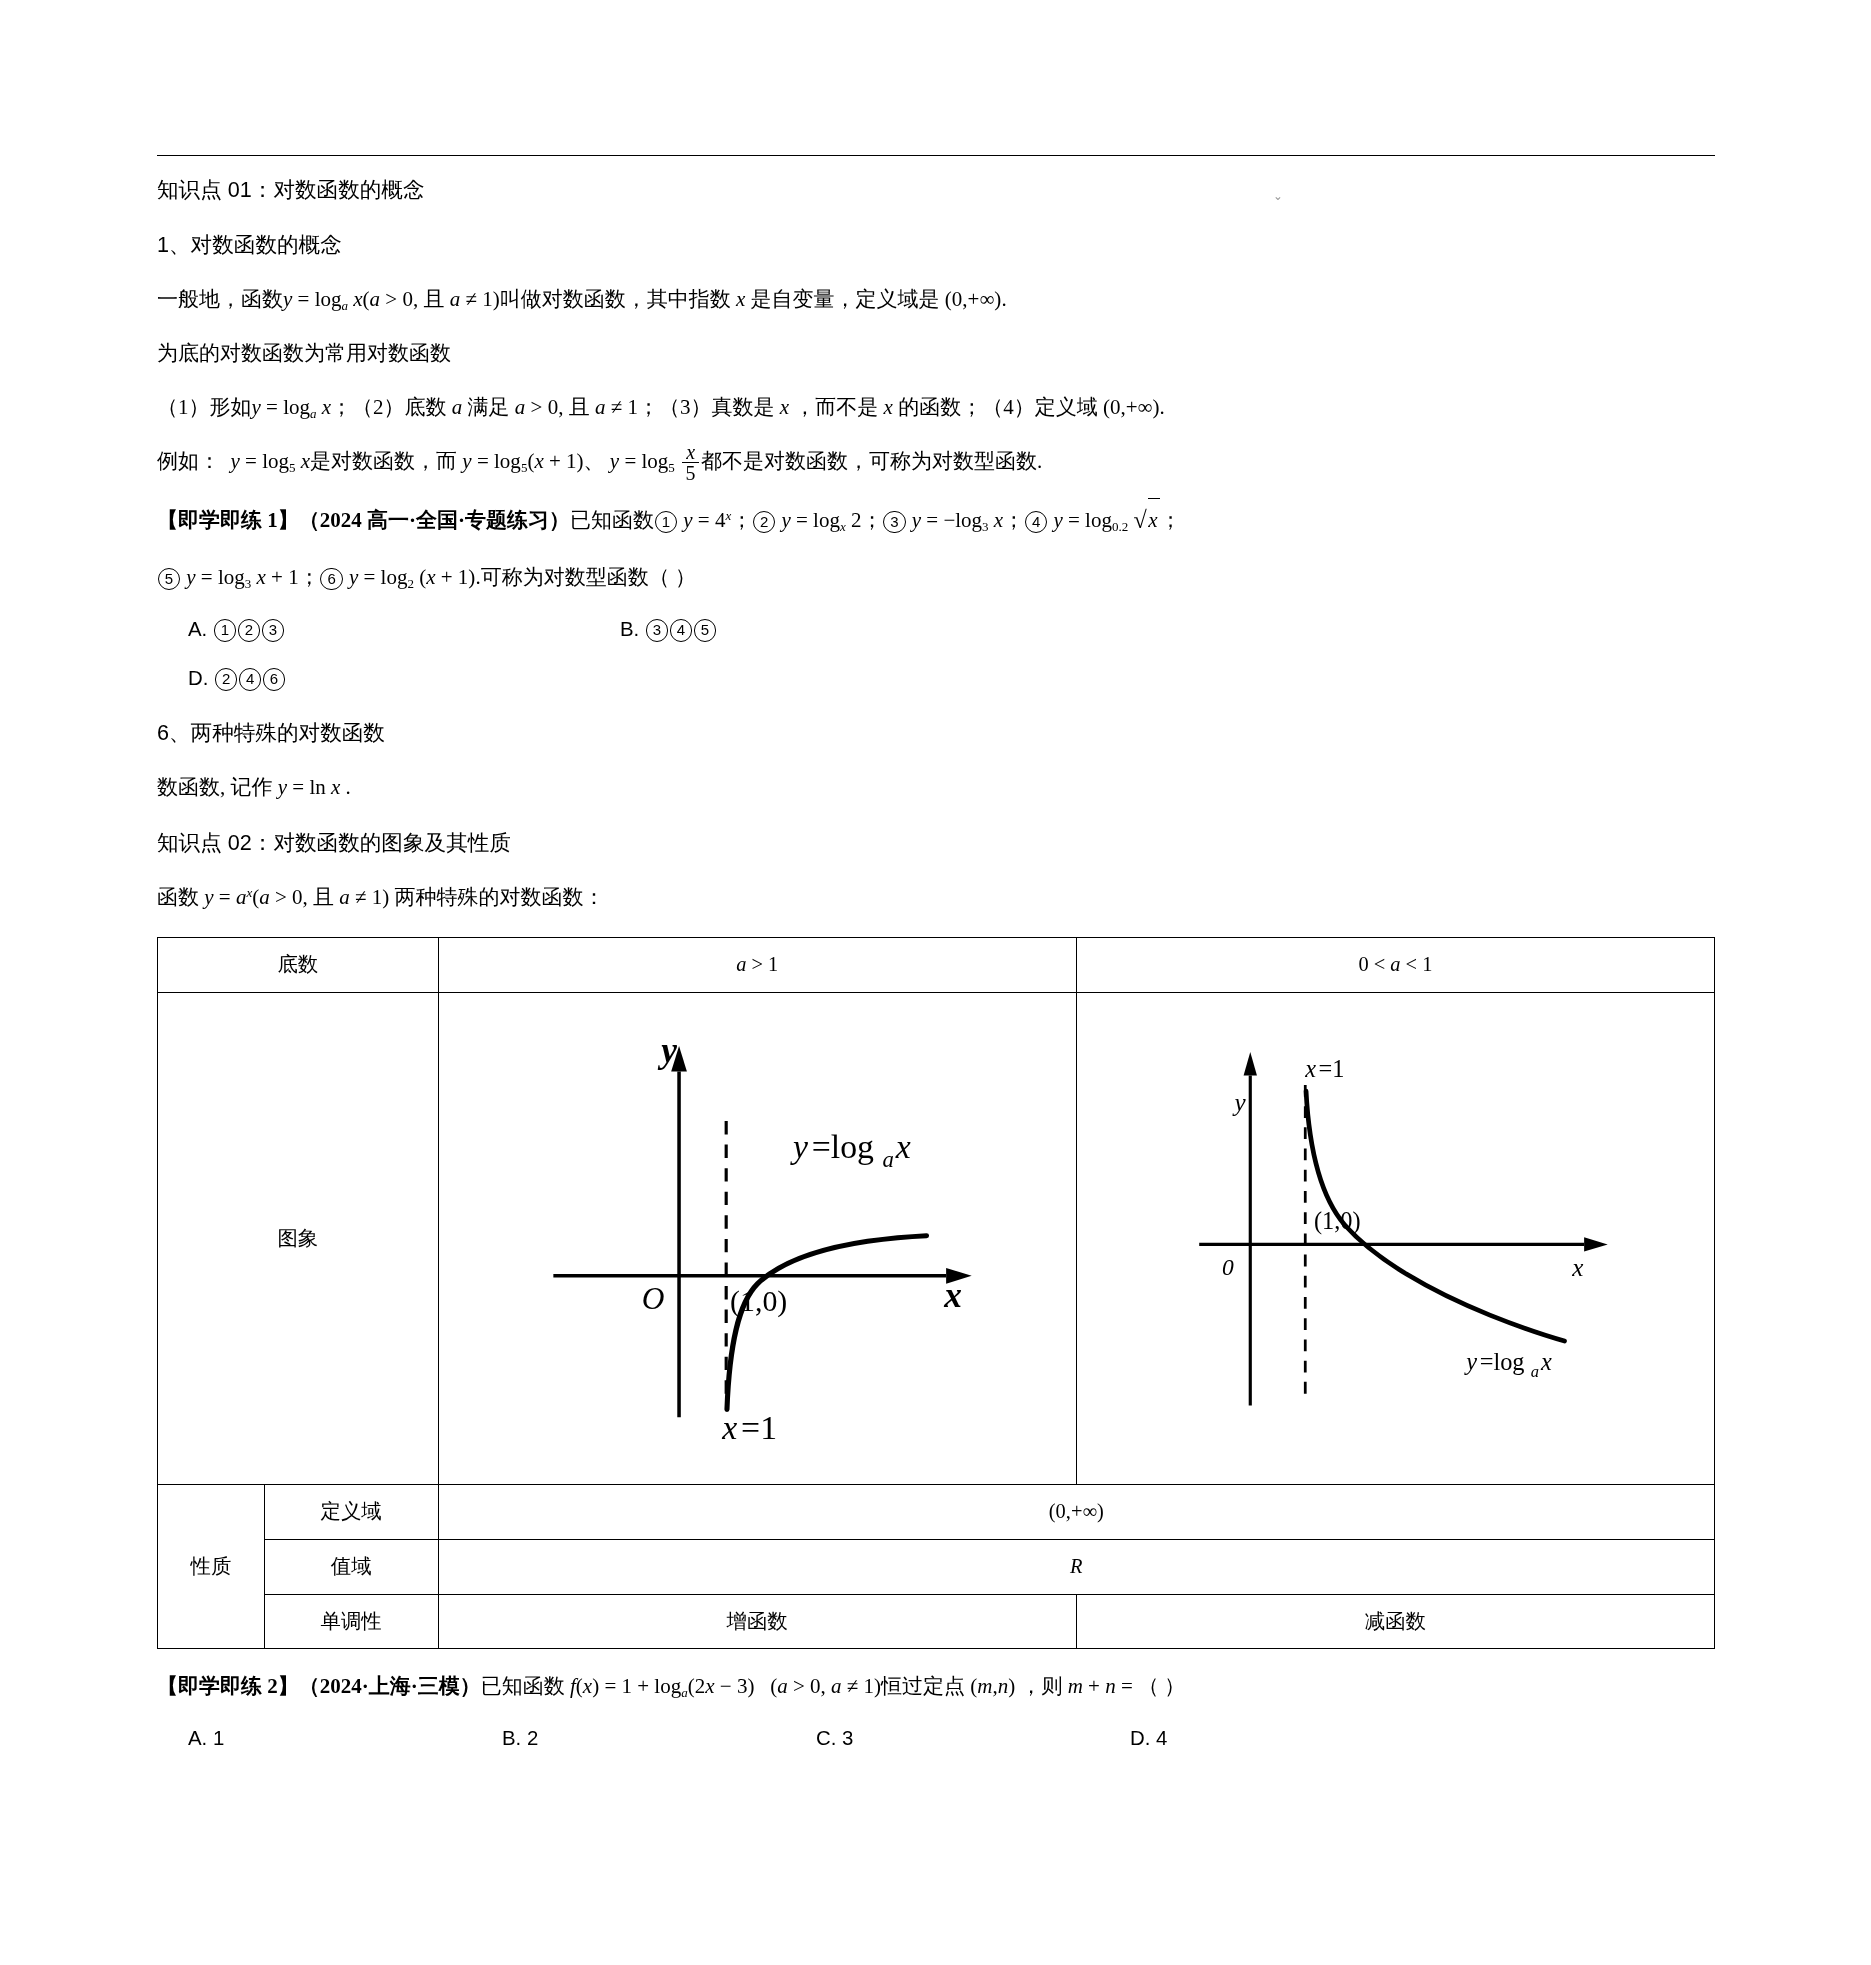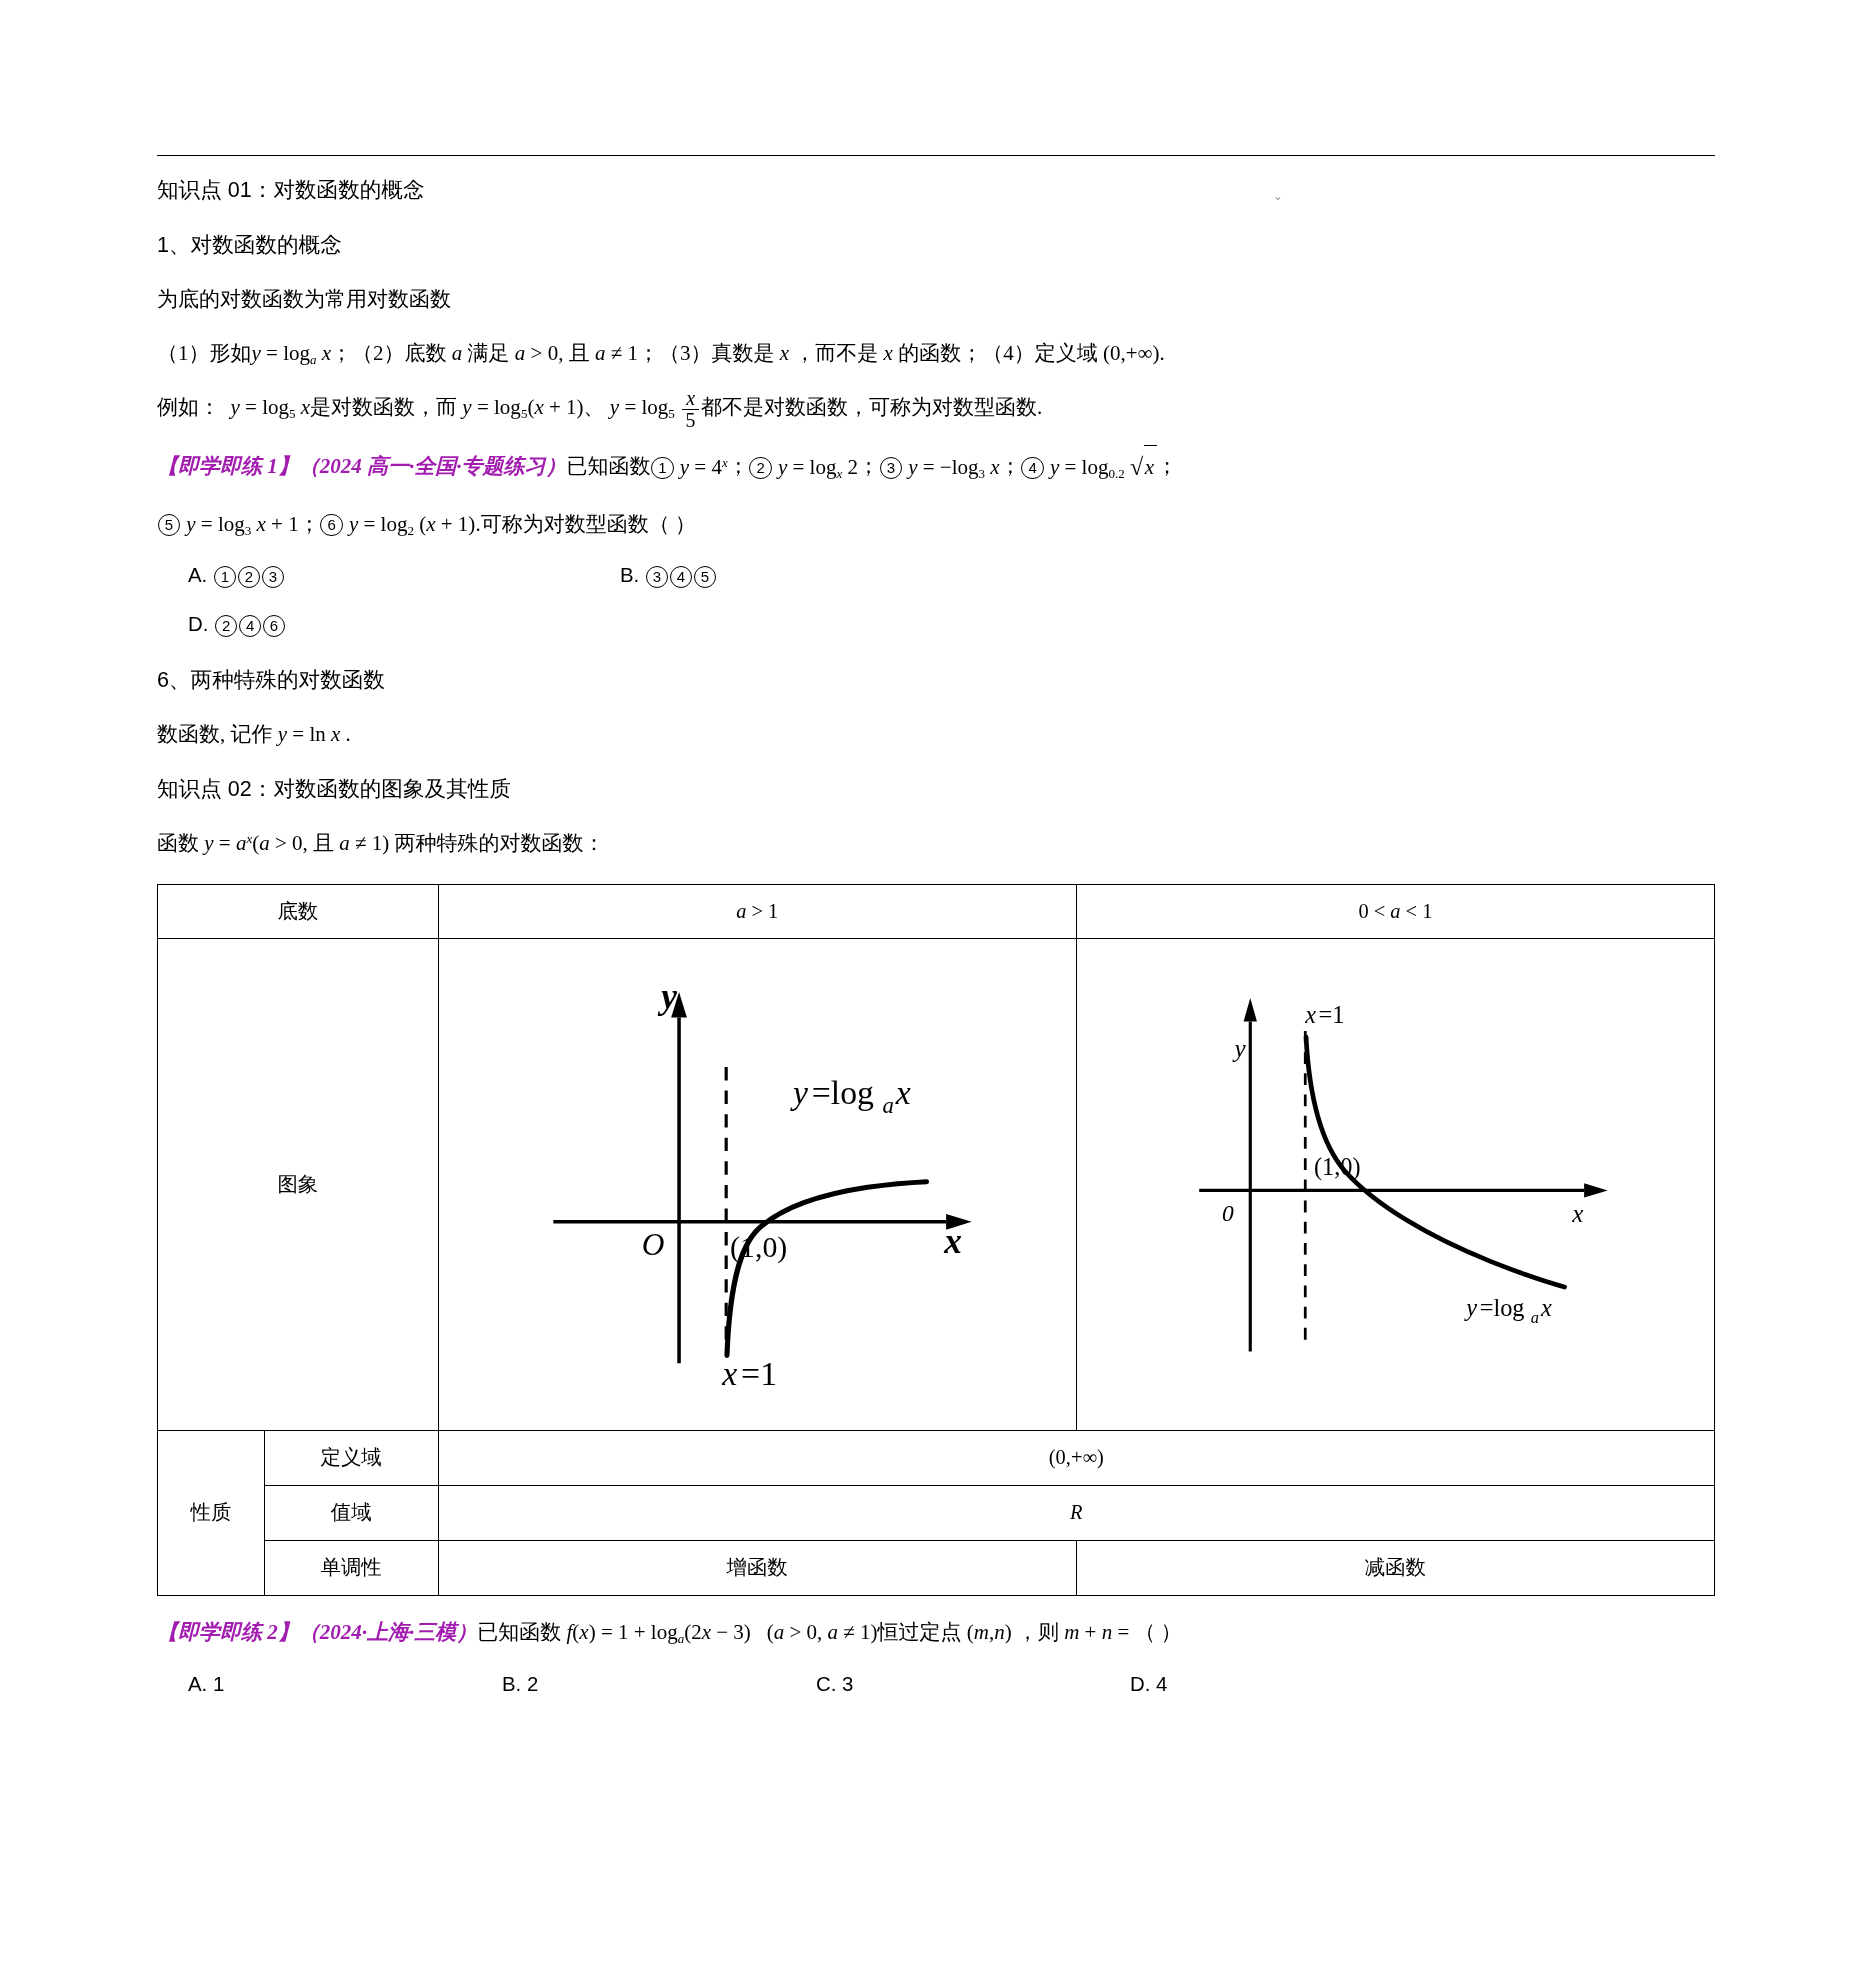--- a/index.html
+++ b/index.html
@@ -70,23 +70,22 @@
     font-size: 0.62em;
     vertical-align: -0.32em;
     font-style: normal;
   }
   .sup {
     font-size: 0.62em;
     vertical-align: 0.55em;
     font-style: italic;
   }
   .blue {
-    color: #a21caf;
+    color: #000000;
     font-weight: bold;
-    font-style: italic;
   }
   .circ {
     display: inline-block;
     border: 1.2px solid #000;
     border-radius: 50%;
     width: 20.4px;
     height: 20.4px;
     line-height: 19px;
     text-align: center;
     font-size: 15px;
@@ -157,20 +156,23 @@
 <div class="page">
 
   <div class="top-rule"></div>
   <div class="header-dots">⌄</div>
 
   <div class="content">
 
     <div class="h-line">知识点 01：对数函数的概念</div>
     <div class="h-line bold">1、对数函数的概念</div>
 
+    <p class="body">
+      <span>一般地，函数</span><span class="nowrap"><span class="math">y</span> = log<span class="sub">a</span> <span class="math">x</span>(<span class="math">a</span> &gt; 0, 且 <span class="math">a</span> ≠ 1)</span><span>叫做对数函数，其中指数</span><span class="math"> x </span><span>是自变量，定义域是</span><span class="mathn"> (0,+∞)</span><span>.</span>
+    </p>
 
     <p class="body">为底的对数函数为常用对数函数</p>
 
     <p class="body">
       <span>（1）形如</span><span class="nowrap"><span class="math">y</span> = log<span class="sub">a</span> <span class="math">x</span></span><span>；（2）底数</span><span class="math"> a </span><span>满足</span><span class="nowrap"> <span class="math">a</span> &gt; 0, 且 <span class="math">a</span> ≠ 1</span><span>；（3）真数是</span><span class="math"> x </span><span>，而不是</span><span class="math"> x </span><span>的函数；（4）定义域</span><span class="mathn"> (0,+∞)</span><span>.</span>
     </p>
 
     <p class="body">
       <span>例如：</span>&nbsp;&nbsp;<span class="nowrap"><span class="math">y</span> = log<span class="subn">5</span> <span class="math">x</span></span><span>是对数函数，而</span><span class="nowrap"> <span class="math">y</span> = log<span class="subn">5</span>(<span class="math">x</span> + 1)</span><span>、</span><span class="nowrap"> <span class="math">y</span> = log<span class="subn">5</span> <span class="frac"><span class="num math">x</span><span class="den mathn">5</span></span></span><span>都不是对数函数，可称为对数型函数.</span>
     </p>

